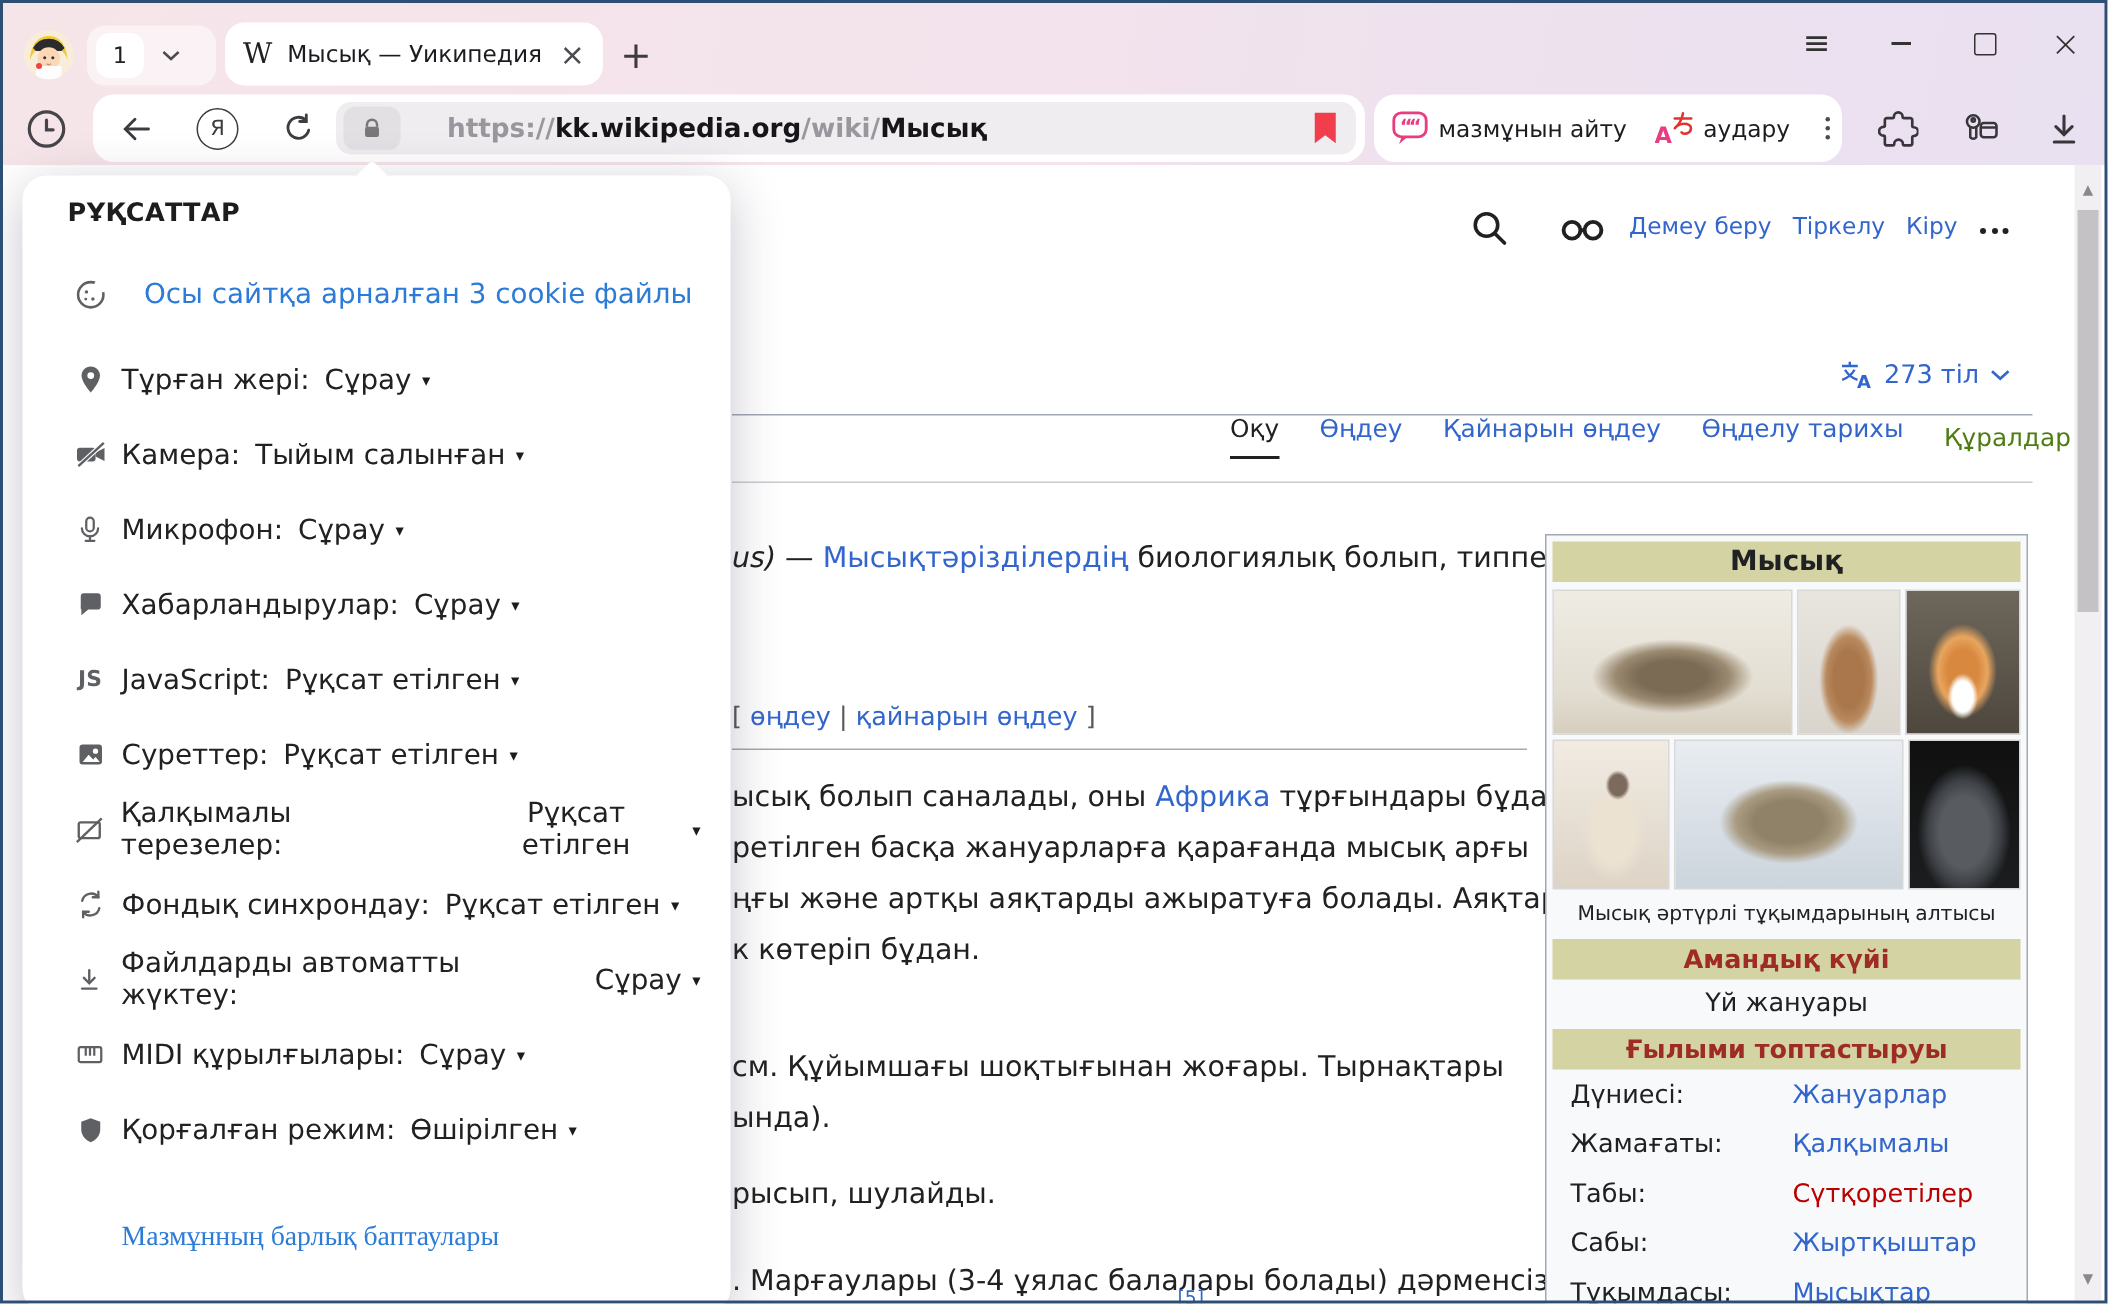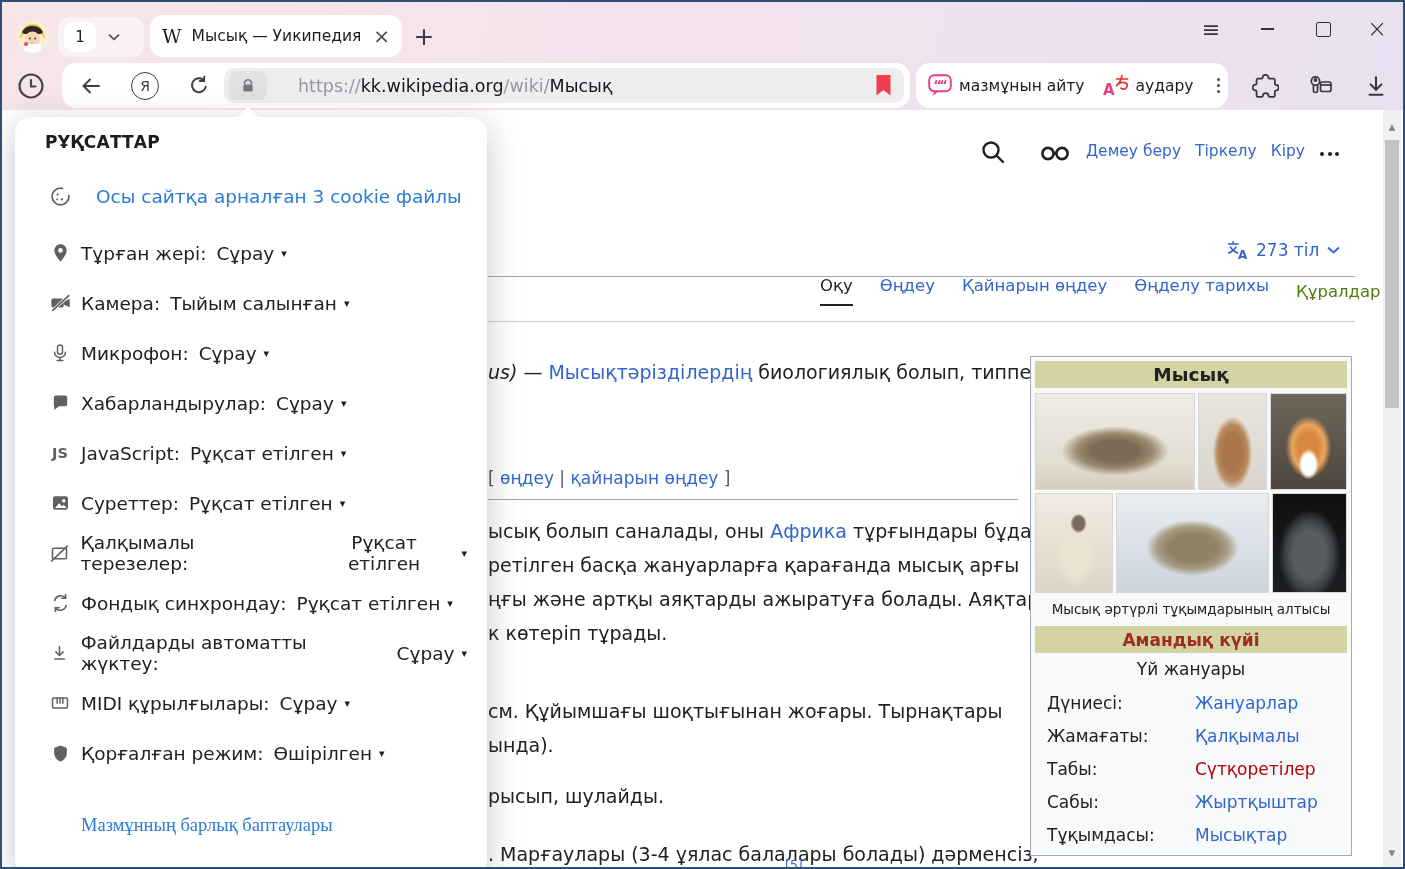--- a/index.html
+++ b/index.html
@@ -32,21 +32,21 @@
   .ybar{position:absolute;left:62px;top:63px;width:848px;height:45px;background:#fff;border-radius:14px;}
   .navbtn{position:absolute;top:8px;width:30px;height:30px;display:flex;align-items:center;justify-content:center;}
   .nb-back{left:14px;}
   .nb-ya{left:68px;}
   .ya-circ{width:26px;height:26px;border:1.9px solid #3e3c40;border-radius:50%;display:flex;align-items:center;
     justify-content:center;font-size:14px;color:#3e3c40;}
   .nb-re{left:122px;}
   .urlfield{position:absolute;left:162px;top:5px;right:6px;height:35px;background:#efedf0;border-radius:10px;}
   .lockchip{position:absolute;left:5px;top:3px;width:38px;height:29px;background:#e3e0e4;border-radius:8px;
     display:flex;align-items:center;justify-content:center;}
-  .urltext{position:absolute;left:74px;top:0;height:35px;display:flex;align-items:center;font-size:17.5px;white-space:nowrap;}
+  .urltext{position:absolute;left:74px;top:0;height:35px;display:flex;align-items:center;font-size:17.5px;white-space:nowrap;font-weight:bold;}
   .u-dim{color:#99979d;}.u-strong{color:#161519;}
   .bookmark{position:absolute;right:12px;top:7px;}
   .actionsbar{position:absolute;left:916px;top:63px;width:312px;height:45px;background:#fff;border-radius:14px;
     display:flex;align-items:center;padding:0 12px;box-sizing:border-box;}
   .abtn{display:flex;align-items:center;gap:7px;font-size:15.5px;color:#1c1b1f;white-space:nowrap;}
   .adiv{width:1px;height:20px;background:#e6e4e8;margin:0 9px;}
   .adots{display:flex;flex-direction:column;gap:3px;padding:0 6px;}
   .adots i{width:3px;height:3px;border-radius:50%;background:#4c4a50;}
   .chromeicon{position:absolute;top:70px;width:32px;height:32px;display:flex;align-items:center;justify-content:center;}
   .ci-ext{left:1249px;}.ci-tags{left:1304px;}.ci-dl{left:1360px;}
@@ -189,21 +189,21 @@
 
     <div class="aline" style="top:361px;"><i>us)</i><span> — </span><a href="#">Мысықтәрізділердің</a><span> биологиялық болып, типпен</span></div>
 
     <div class="editline"><span>[ </span><a href="#">өңдеу</a><span> | </span><a href="#">қайнарын өңдеу</a><span> ]</span></div>
     <div class="hrule r3"></div>
 
     <div class="pblock" style="top:514px;">
       <div><span>ысық болып саналады, оны </span><a href="#">Африка</a><span> тұрғындары бұдан</span></div>
       <div>ретілген басқа жануарларға қарағанда мысық арғы</div>
       <div>ңғы және артқы аяқтарды ажыратуға болады. Аяқтары</div>
-      <div>к көтеріп тұрады.</div>
+      <div>к көтеріп бұдан.</div>
     </div>
     <div class="pblock" style="top:694px;">
       <div>см. Құйымшағы шоқтығынан жоғары. Тырнақтары</div>
       <div>ында).</div>
     </div>
     <div class="pblock" style="top:779px;">
       <div>рысып, шулайды.</div>
     </div>
     <div class="pblock" style="top:837px;">
       <div>. Марғаулары (3-4 ұялас балалары болады) дәрменсіз,</div>
@@ -220,20 +220,21 @@
         </div>
         <div class="ib-row ib-r2">
           <div class="ib-img c4"></div>
           <div class="ib-img c5"></div>
           <div class="ib-img c6"></div>
         </div>
       </div>
       <div class="ib-cap">Мысық әртүрлі тұқымдарының алтысы</div>
       <div class="ib-bar">Амандық күйі</div>
       <div class="ib-plain">Үй жануары</div>
+      <div class="ib-bar">Ғылыми топтастыруы</div>
       <div class="taxrow">
         <span class="tl">Дүниесі:</span>
         <a href="#" class="bluelink">Жануарлар</a>
       </div>
       <div class="taxrow">
         <span class="tl">Жамағаты:</span>
         <a href="#" class="bluelink">Қалқымалы</a>
       </div>
       <div class="taxrow">
         <span class="tl">Табы:</span>

